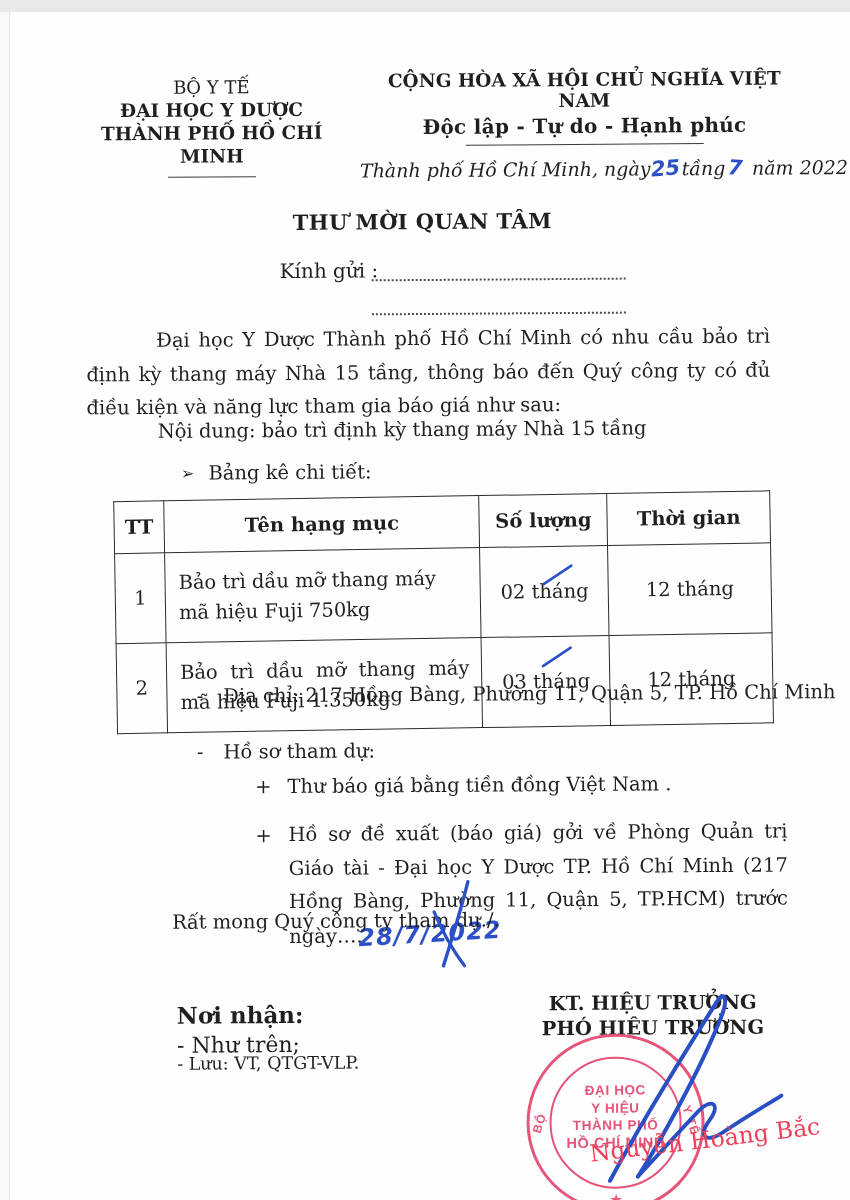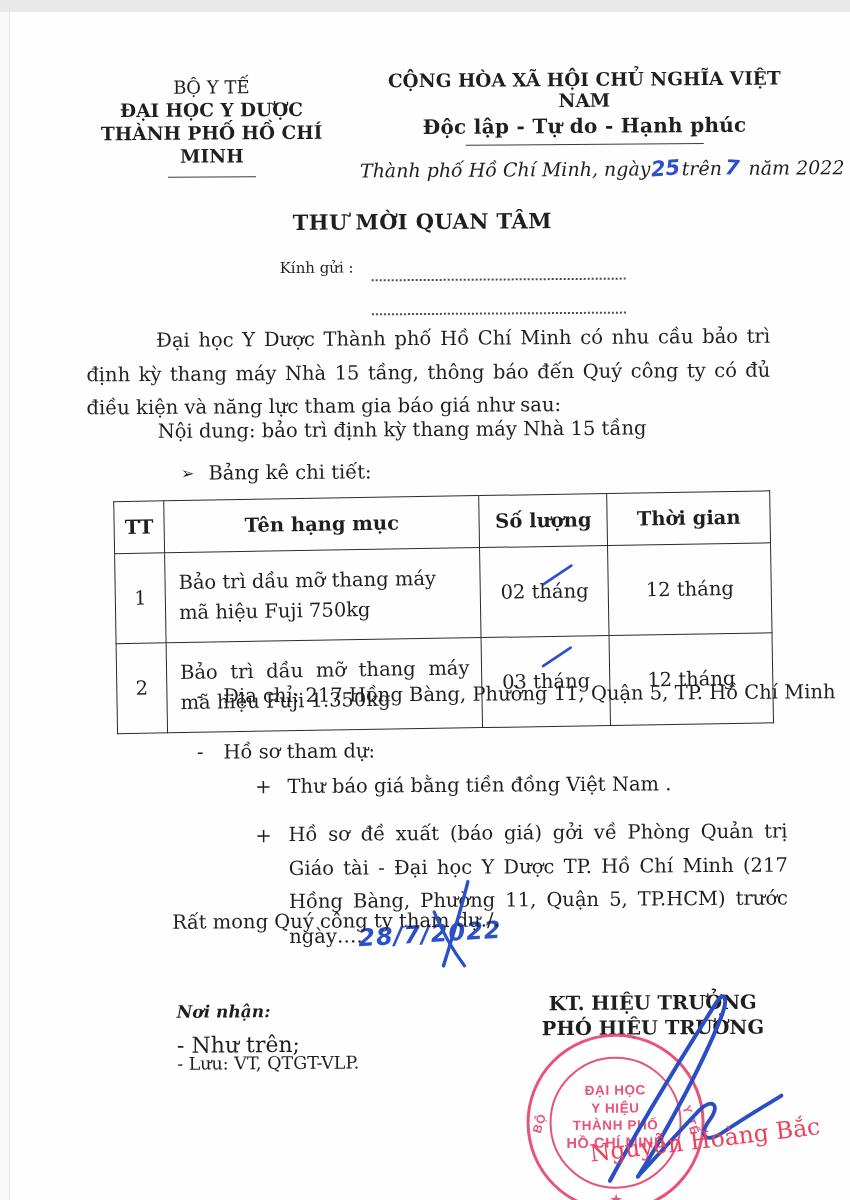--- a/index.html
+++ b/index.html
@@ -22,21 +22,21 @@
   .hdr-right .l2{font-size:20px;font-weight:bold;margin-top:3px;letter-spacing:0.3px;}
   .hdr-right .rule{width:238px;margin:6px auto 0;border-top:1.7px solid #3c3c3c;}
   .dateline{margin-top:12px;font-style:italic;font-size:19px;white-space:nowrap;}
   .hand{color:#2b50c8;font-family:"DejaVu Sans",sans-serif;font-style:italic;font-weight:bold;display:inline-block;}
   .hand.day{font-size:21px;transform:rotate(-4deg);margin:0 1px;}
   .hand.month{font-size:21px;transform:rotate(4deg);margin:0 3px;}
 
   .title{position:absolute;left:0;top:197px;width:100%;text-align:center;
     font-size:21px;font-weight:bold;letter-spacing:0.4px;}
 
-  .kinhgui{position:absolute;left:282px;top:246px;font-size:15px;}
+  .kinhgui{position:absolute;left:282px;top:246px;font-size:20px;}
   .dotline{position:absolute;height:16px;border-bottom:2.6px dotted #4c4c4c;}
   .dl1{left:374px;top:251px;width:254px;}
   .dl2{left:374px;top:285px;width:254px;}
 
   .para{position:absolute;left:88px;top:310px;width:684px;font-size:19.5px;
     line-height:33.5px;text-align:justify;text-indent:70px;}
   .content-line{position:absolute;left:159px;top:406px;font-size:19.5px;}
   .detail-line{position:absolute;left:182px;top:448px;font-size:19.5px;}
   .detail-line .arrow{font-family:"DejaVu Sans",sans-serif;font-size:16px;margin-right:14px;position:relative;top:-1px;}
 
@@ -59,21 +59,21 @@
   .n-sub1{left:254px;top:762px;}
   .dash{display:inline-block;margin-right:20px;}
   .plus{display:inline-block;margin-right:16px;}
   .n-sub2{left:287px;top:805px;width:499px;line-height:33.5px;text-align:justify;}
   .n-sub2 .plus{position:absolute;left:-33px;top:1px;margin:0;}
   .hand.deadline{font-size:24px;transform:rotate(-3deg);margin-left:-4px;letter-spacing:1px;white-space:nowrap;}
   .closing{position:absolute;left:170px;top:897px;font-size:19.5px;}
   .checkmark{position:absolute;left:426px;top:866px;}
 
   
-  .noinhan-title{position:absolute;left:174px;top:988px;font-size:17px;font-weight:bold;font-style:italic;}
+  .noinhan-title{position:absolute;left:174px;top:988px;font-size:23px;font-weight:bold;}
   .noinhan-l0{position:absolute;left:174px;top:1019px;font-size:22px;}
   .noinhan-l1{position:absolute;left:174px;top:1040px;font-size:17.5px;}
   .signer{position:absolute;left:505px;top:980px;width:290px;text-align:center;
     font-size:19.5px;font-weight:bold;line-height:25px;}
 
   
   .stamp{position:absolute;left:523px;top:1023px;width:178px;height:178px;opacity:0.93;}
   .stamp .outer{position:absolute;inset:0;border:3px solid #e5486f;border-radius:50%;}
   .stamp .inner{position:absolute;inset:23px;border:2px solid #e5486f;border-radius:50%;}
   .stamp .ctr{position:absolute;left:0;top:48px;width:100%;text-align:center;color:#e5486f;
@@ -102,21 +102,21 @@
       <div class="l2">ĐẠI HỌC Y DƯỢC</div>
       <div class="l3">THÀNH PHỐ HỒ CHÍ MINH</div>
       <div class="rule"></div>
     </div>
 
     <div class="hdr-right">
       <div class="l1">CỘNG HÒA XÃ HỘI CHỦ NGHĨA VIỆT NAM</div>
       <div class="l2">Độc lập - Tự do - Hạnh phúc</div>
       <div class="rule"></div>
       <div class="dateline">
-        <span>Thành phố Hồ Chí Minh, ngày</span><span class="hand day">25</span><span>trên</span><span class="hand month">7</span> <span>năm 2022</span>
+        <span>Thành phố Hồ Chí Minh, ngày</span><span class="hand day">25</span><span>tầng</span><span class="hand month">7</span> <span>năm 2022</span>
       </div>
     </div>
 
     <div class="title">THƯ MỜI QUAN TÂM</div>
 
     <div class="kinhgui">Kính gửi :</div>
     <div class="dotline dl1"></div>
     <div class="dotline dl2"></div>
 
     <div class="para">Đại học Y Dược Thành phố Hồ Chí Minh có nhu cầu bảo trì định kỳ thang máy Nhà 15 tầng, thông báo đến Quý công ty có đủ điều kiện và năng lực tham gia báo giá như sau:</div>

